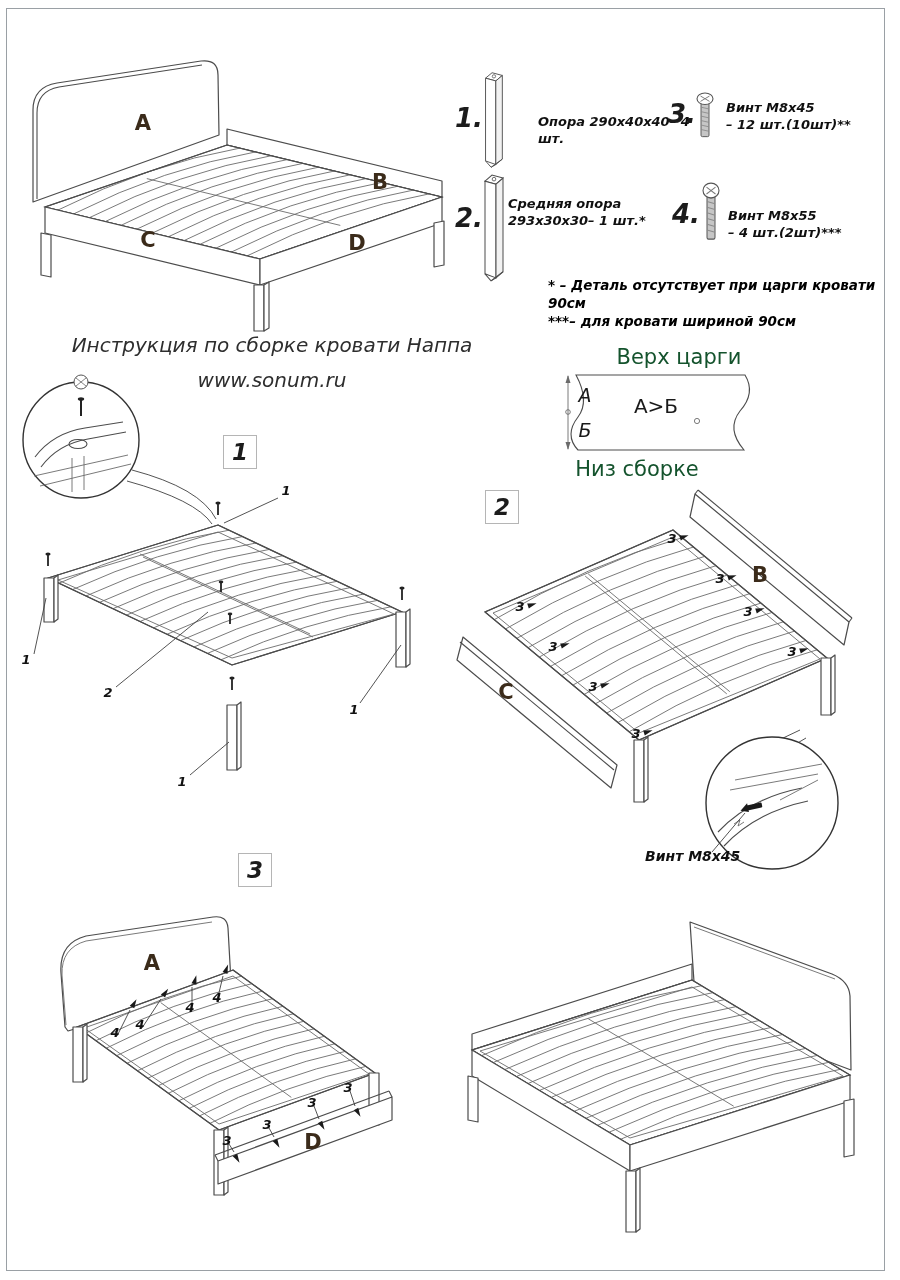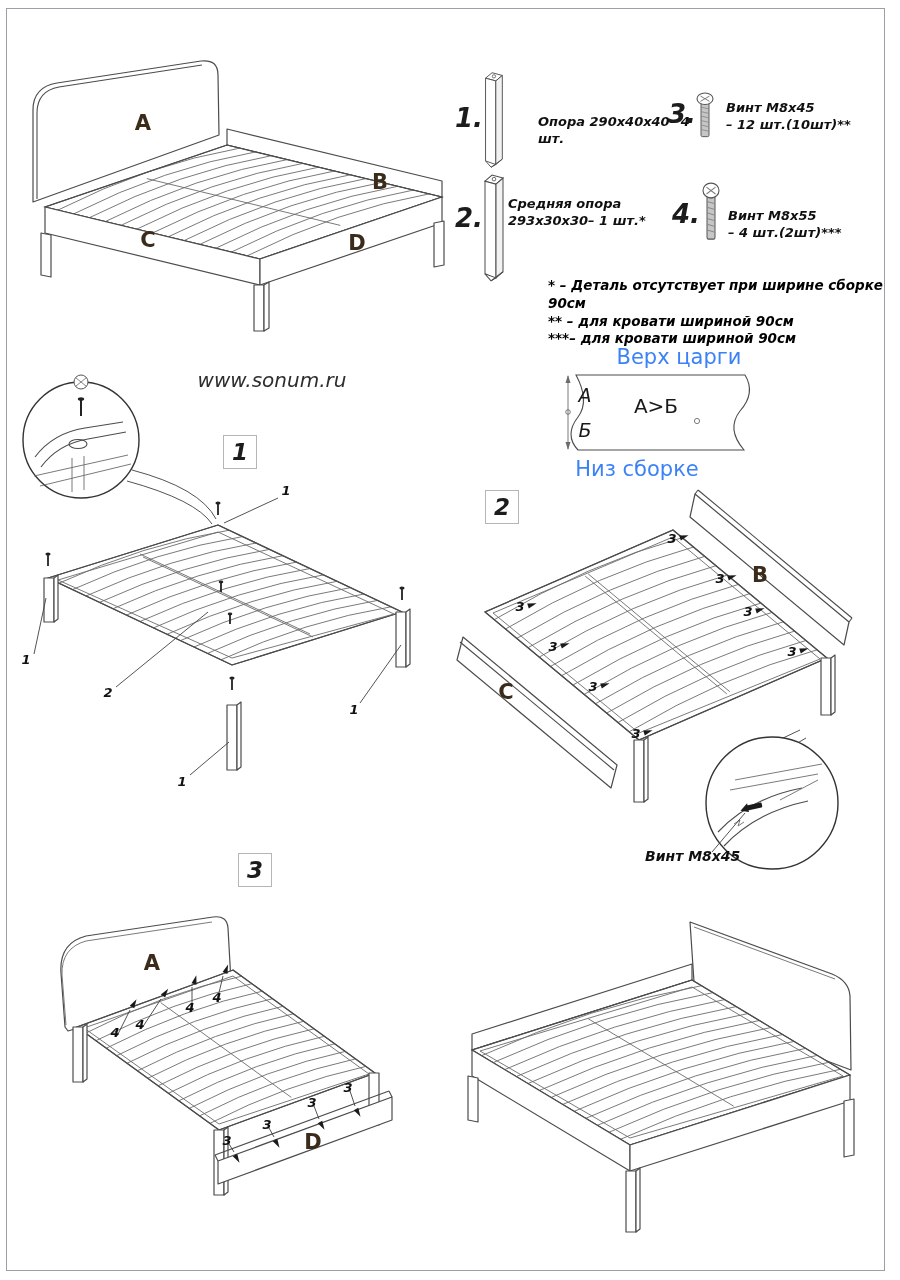--- a/index.html
+++ b/index.html
@@ -17,21 +17,21 @@
         display:flex;align-items:center;justify-content:center;
         font:italic 600 23px "DejaVu Sans",sans-serif;color:#1c1c1c}
   .part-num{position:absolute;font:italic 600 26px "DejaVu Sans",sans-serif;color:#1c1c1c}
   .part-label{position:absolute;font:italic 700 13px "DejaVu Sans",sans-serif;color:#101010;
         white-space:pre-line;line-height:1.3}
   .notes{position:absolute;font:italic 700 13.5px "DejaVu Sans",sans-serif;line-height:1.32;color:#000}
   .notes span{display:block}
   .doc-title{position:absolute;transform:translate(-50%,-50%);white-space:nowrap;
         font:italic 500 20px "DejaVu Sans",sans-serif;color:#2e2e2e}
   .carga-head{position:absolute;transform:translate(-50%,-50%);white-space:nowrap;
-        font:400 21px "DejaVu Sans",sans-serif;color:#3b82f6}
+        font:400 21px "DejaVu Sans",sans-serif;color:#14532d}
   .carga-dim{position:absolute;transform:translate(-50%,-50%);
         font:italic 400 19px "DejaVu Sans",sans-serif;color:#1a1a1a}
   .carga-rule{position:absolute;transform:translate(-50%,-50%);
         font:400 20px "DejaVu Sans",sans-serif;color:#1a1a1a}
   .screw-note{position:absolute;font:italic 700 14px "DejaVu Sans",sans-serif;color:#101010;white-space:nowrap}
   .ln{stroke:#4c4c4c;stroke-width:1.1;fill:none}
   .lnt{stroke:#6b6b6b;stroke-width:.9;fill:none}
   .wfill{fill:#fff;stroke:#4c4c4c;stroke-width:1.2;stroke-linejoin:round}
   .leader{stroke:#3f3f3f;stroke-width:.9;fill:none}
 </style>
@@ -140,26 +140,26 @@
 – 12 шт.(10шт)**</span>
 
     <span class="part-num" style="left:672px;top:199px">4.</span>
     <svg class="abs" style="left:698px;top:182px" width="26" height="64">
         <use href="#screw-sym" width="26" height="64"></use>
       </svg>
     <span class="part-label" style="left:728px;top:208px;width:130px">Винт M8x55
 – 4 шт.(2шт)***</span>
 
     <div class="notes" style="left:548px;top:277px;width:345px">
-      <span>* – Деталь отсутствует при ширине сборке 90см</span>
-      <span>** – для кровати шириной 90см</span>
+      <span>* – Деталь отсутствует при царги кровати 90см</span>
       <span>***– для кровати шириной 90см</span>
     </div>
   </div>
 
+  <span class="doc-title" style="left:272px;top:345px">Инструкция по сборке кровати Наппа</span>
   <span class="doc-title" style="left:272px;top:380px">www.sonum.ru</span>
 
   <div class="abs" style="left:540px;top:342px;width:360px;height:150px">
     <span class="carga-head" style="left:139px;top:15px">Верх царги</span>
     <svg class="abs" style="left:0;top:25px" width="350" height="95" viewBox="0 0 350 95">
       <path class="ln" d="M40,8 L205,8 Q216,26 200,44 Q186,62 204,83 L38,83 Q24,68 38,50 Q50,34 36,8 Z" fill="#fff"></path>
       <g>
         <line class="lnt" x1="28" y1="9" x2="28" y2="82"></line>
         <polygon points="28,8 25.5,16 30.5,16" fill="#6b6b6b"></polygon>
         <polygon points="28,83 25.5,75 30.5,75" fill="#6b6b6b"></polygon>

